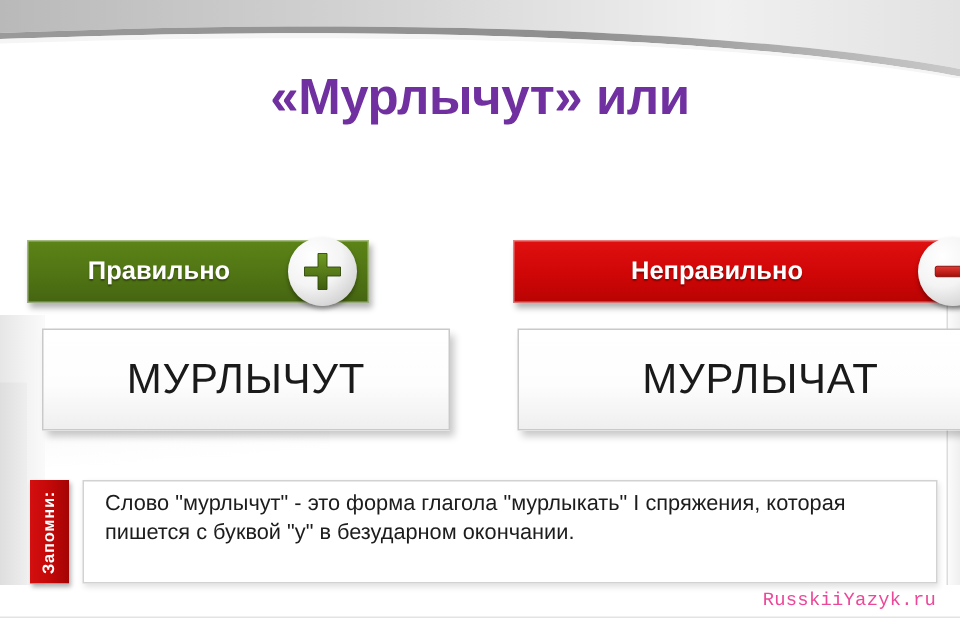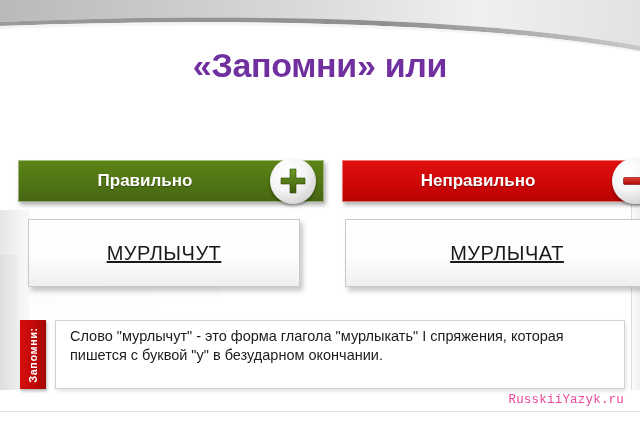--- a/index.html
+++ b/index.html
@@ -125,21 +125,21 @@
     color: #ffffff;
     font-weight: bold;
     font-size: 17px;
     text-shadow: 0 1px 1px rgba(0,0,0,0.35);
     font-family: "Liberation Sans", sans-serif;
   }
 
   #bar-correct {
     left: 18px;
     top: 160px;
-    width: 306px;
+    width: 228px;
     background: linear-gradient(to bottom, #5c8417 0%, #507414 55%, #456511 100%);
   }
   #bar-wrong {
     left: 342px;
     top: 160px;
     width: 324px;
     background: linear-gradient(to bottom, #e01010 0%, #cf0606 55%, #b80303 100%);
   }
 
   
@@ -165,24 +165,23 @@
     background: linear-gradient(to bottom, #ffffff 0%, #fdfdfd 55%, #efefef 100%);
     border: 1px solid #c9c9c9;
     box-sizing: border-box;
     box-shadow: 3px 4px 5px rgba(0,0,0,0.22);
     display: flex;
     align-items: center;
     justify-content: center;
   }
   .answer .txt {
     color: #1a1a1a;
-    font-size: 20px;
+    font-size: 28px;
     letter-spacing: 0.5px;
     font-family: "Liberation Sans", sans-serif;
-    text-decoration: underline;
   }
   #answer-correct { left: 28px; top: 219px; width: 272px; }
   #answer-wrong   { left: 345px; top: 219px; width: 324px; }
 
   
   .note-tab {
     position: absolute;
     left: 20px;
     top: 320px;
     width: 26px;
@@ -260,21 +259,21 @@
         <stop offset="0.6" stop-color="#8f8f8f"></stop>
         <stop offset="1" stop-color="#c9c9c9"></stop>
       </linearGradient>
     </defs>
     <path d="M0,0 L640,0 L640,46 C520,24 300,10 0,22 Z" fill="url(#gTop)"></path>
     <path d="M0,22 C300,10 520,24 640,46 L640,51 C520,29 300,15 0,26 Z" fill="url(#gTop2)"></path>
     <path d="M0,26 C300,15 520,29 640,51 L640,52 L636,52 C516,31 300,19 0,29 Z" fill="#f5f5f5"></path>
   </svg>
 
   <div class="title">
-    <span class="ln">«Запомни» или</span>
+    <span class="ln">«Мурлычут» или</span>
   </div>
 
   <div class="bar" id="bar-correct">
     <div class="inner"></div>
     <div class="label">Правильно</div>
     <div class="badge">
       <svg width="30" height="30" viewBox="0 0 30 30" aria-hidden="true">
         <defs>
           <linearGradient id="gPlus" x1="0" y1="0" x2="0" y2="1">
             <stop offset="0" stop-color="#6f9b22"></stop>

